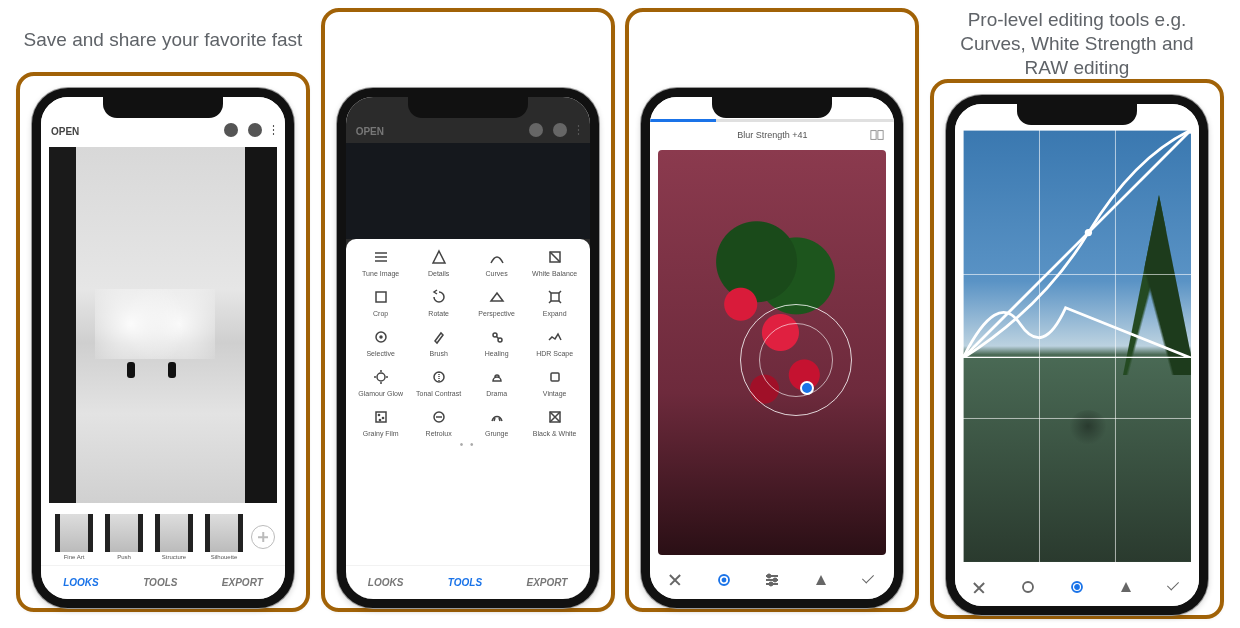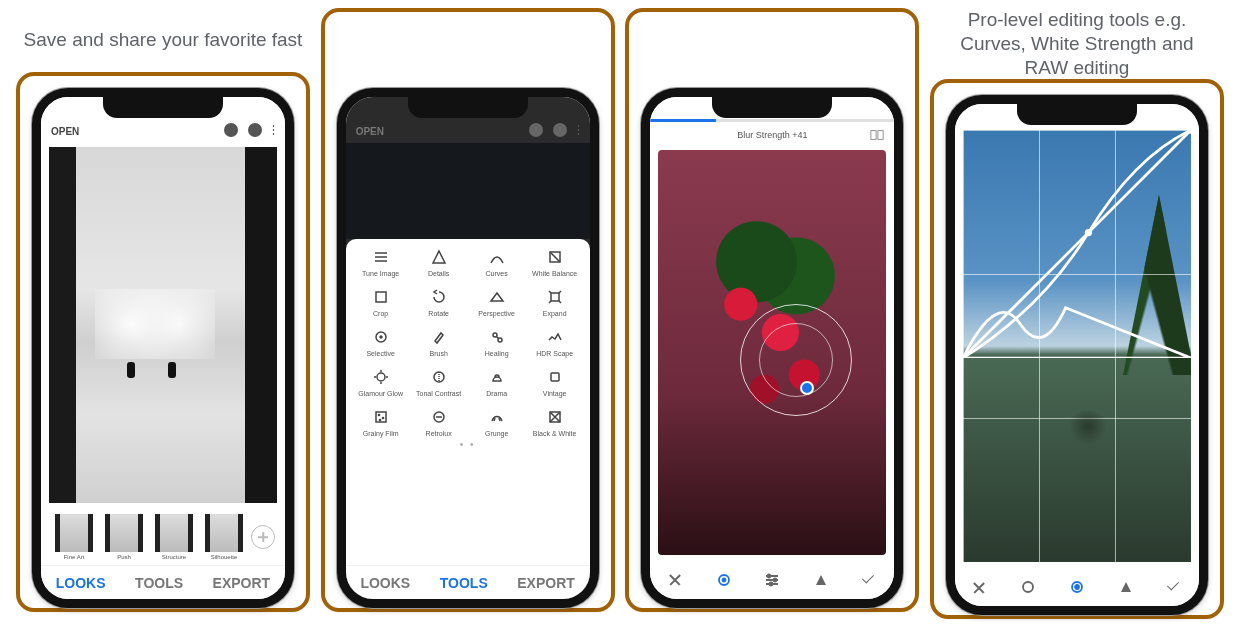--- a/index.html
+++ b/index.html
@@ -131,22 +131,23 @@
   }
   .look-add::before,.look-add::after{
     content:"";position:absolute;background:#bbb;top:50%;left:50%;
     transform:translate(-50%,-50%);
   }
   .look-add::before{width:10px;height:1.5px;}
   .look-add::after{width:1.5px;height:10px;}
   
   .tabs {
     height:34px; display:flex; justify-content:space-around; align-items:center;
-    font-size:14px; font-weight:700; color:#777;
+    font-size:10px; font-weight:700; color:#777;
     border-top:1px solid rgba(0,0,0,.05);
+    font-style:italic;
   }
   .tabs .active { color:#1a73e8; }
   
   .darkstrip { height:96px; background:#15181d; margin:0 0 0; }
   .tool-sheet {
     background:#fff; flex:1; border-radius:10px 10px 0 0;
     padding:8px 6px 0;
   }
   .tool-grid {
     display:grid; grid-template-columns:repeat(4,1fr);

